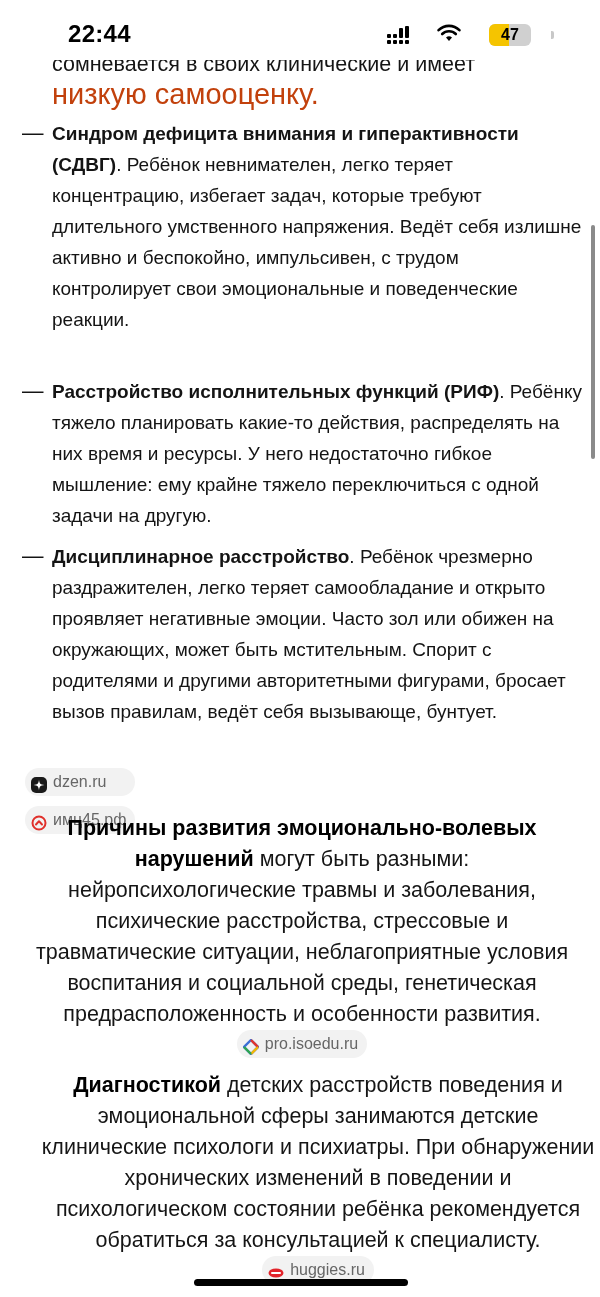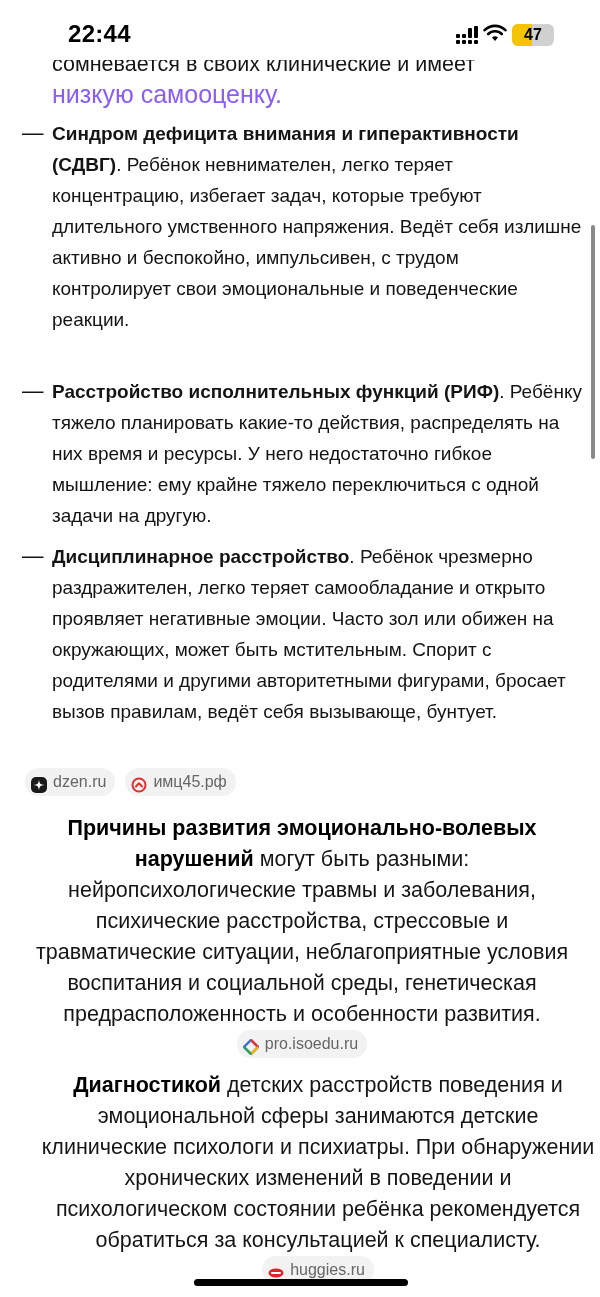--- a/index.html
+++ b/index.html
@@ -2,46 +2,46 @@
 <html><head>
 <meta charset="utf-8">
 <style>
   * { box-sizing: border-box; margin: 0; padding: 0; }
   html, body { width: 600px; height: 1297px; overflow: hidden; background: #ffffff; }
   body { position: relative; font-family: "Liberation Sans", "DejaVu Sans", sans-serif; color: #141414; }
 
   
   .status-bar { position: absolute; left: 0; top: 0; width: 600px; height: 60px; background: #fff; z-index: 5; padding-left: 18px; }
   .status-time { position: absolute; left: 68px; top: 20px; font-size: 24px; font-weight: 700; letter-spacing: 0.3px; color: #000; }
-  .status-right { position: absolute; right: 46px; top: 24px; display: flex; align-items: center; gap: 5px; }
+  .status-right { position: absolute; right: 46px; top: 24px; display: flex; align-items: center; gap: 28px; }
   .signal { display: flex; align-items: flex-end; gap: 2px; height: 18px; }
   .signal .col { display: flex; flex-direction: column; gap: 2px; }
   .signal .dot { width: 4px; height: 4px; background: #000; border-radius: 1px; }
   .signal .bar { width: 4px; background: #000; border-radius: 1px; }
   .battery { position: relative; width: 42px; height: 22px; border-radius: 6px; background: #d0d0d0; overflow: hidden; }
   .battery .fill { position: absolute; left: 0; top: 0; height: 100%; background: #f5c400; }
   .battery .label { position: absolute; left: 0; top: 0; width: 100%; text-align: center; font-size: 16px; font-weight: 700; line-height: 22px; color: #000; }
   .battery-cap { width: 3px; height: 8px; background: #c8c8c8; border-radius: 0 2px 2px 0; margin-left: -8px; }
 
   
   .content { position: absolute; left: 0; top: 0; width: 600px; }
   .para { font-size: 21.5px; line-height: 31px; color: #151515; }
   .para b { font-weight: 700; color: #000; }
   .cut-line { position: absolute; left: 52px; top: 49px; font-size: 21.5px; line-height: 31px; white-space: nowrap; color: #151515; }
-  .cont-line { position: absolute; left: 52px; top: 79px; font-size: 25px; line-height: 31px; color: #8b5cf6; }
+  .cont-line { position: absolute; left: 52px; top: 79px; font-size: 29px; line-height: 31px; color: #c2410c; }
 
   .list-item { position: absolute; left: 22px; width: 560px; display: flex; }
   .list-item .dash { width: 30px; flex: 0 0 30px; font-size: 21.5px; line-height: 31px; }
   .list-item .text { flex: 1; font-size: 19px; line-height: 31px; }
 
   .block { position: absolute; left: 22px; width: 560px; text-align: center; }
 
   .chip { display: inline-flex; align-items: center; gap: 6px; height: 28px; padding: 0 9px 0 6px; border-radius: 14px; background: #f2f2f2; font-size: 16px; color: #666; vertical-align: middle; line-height: 28px; position: relative; top: -2px; }
   .chip .ic { width: 16px; height: 16px; display: inline-block; flex: 0 0 16px; }
-  .chips-row { position: absolute; left: 25px; top: 770px; display: flex; gap: 10px; }
+  .chips-row { position: absolute; left: 25px; top: 770px; display: flex; gap: 10px; flex-direction: column; }
 
   .scrollbar { position: absolute; left: 591px; top: 225px; width: 4px; height: 234px; border-radius: 2px; background: #8a8a8a; }
   .home-indicator { position: absolute; left: 194px; top: 1279px; width: 214px; height: 7px; border-radius: 4px; background: #000; }
 </style>
 </head>
 <body>
 
 <div class="content">
 
   <div class="cut-line">сомневается в своих клинические и имеет</div>

